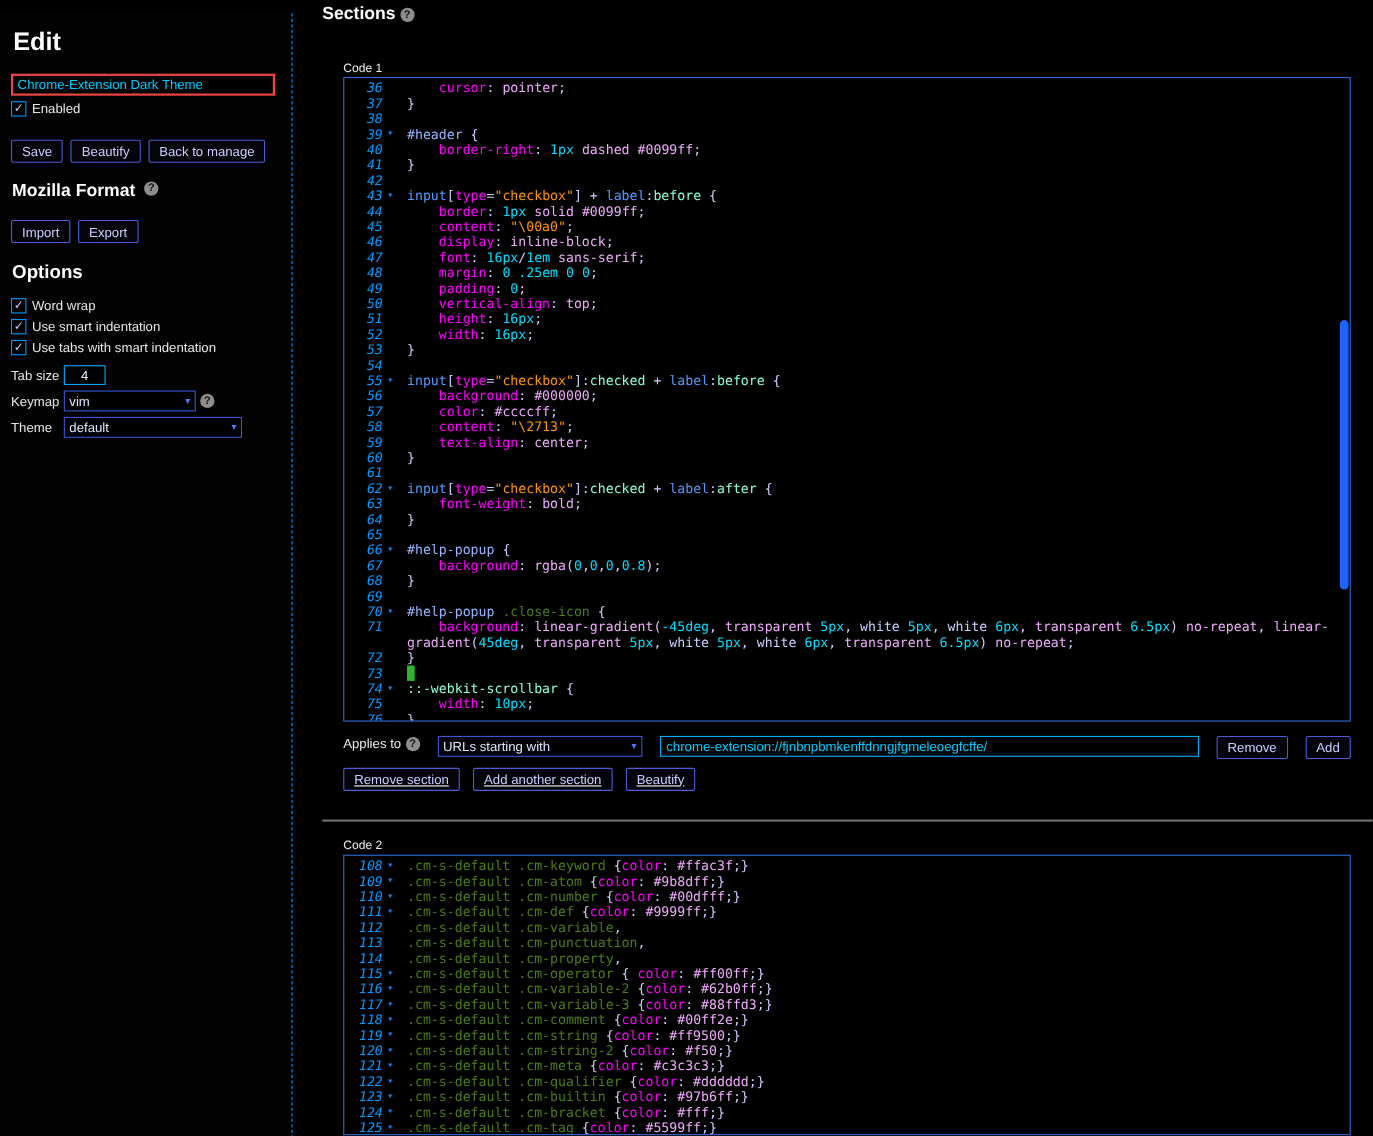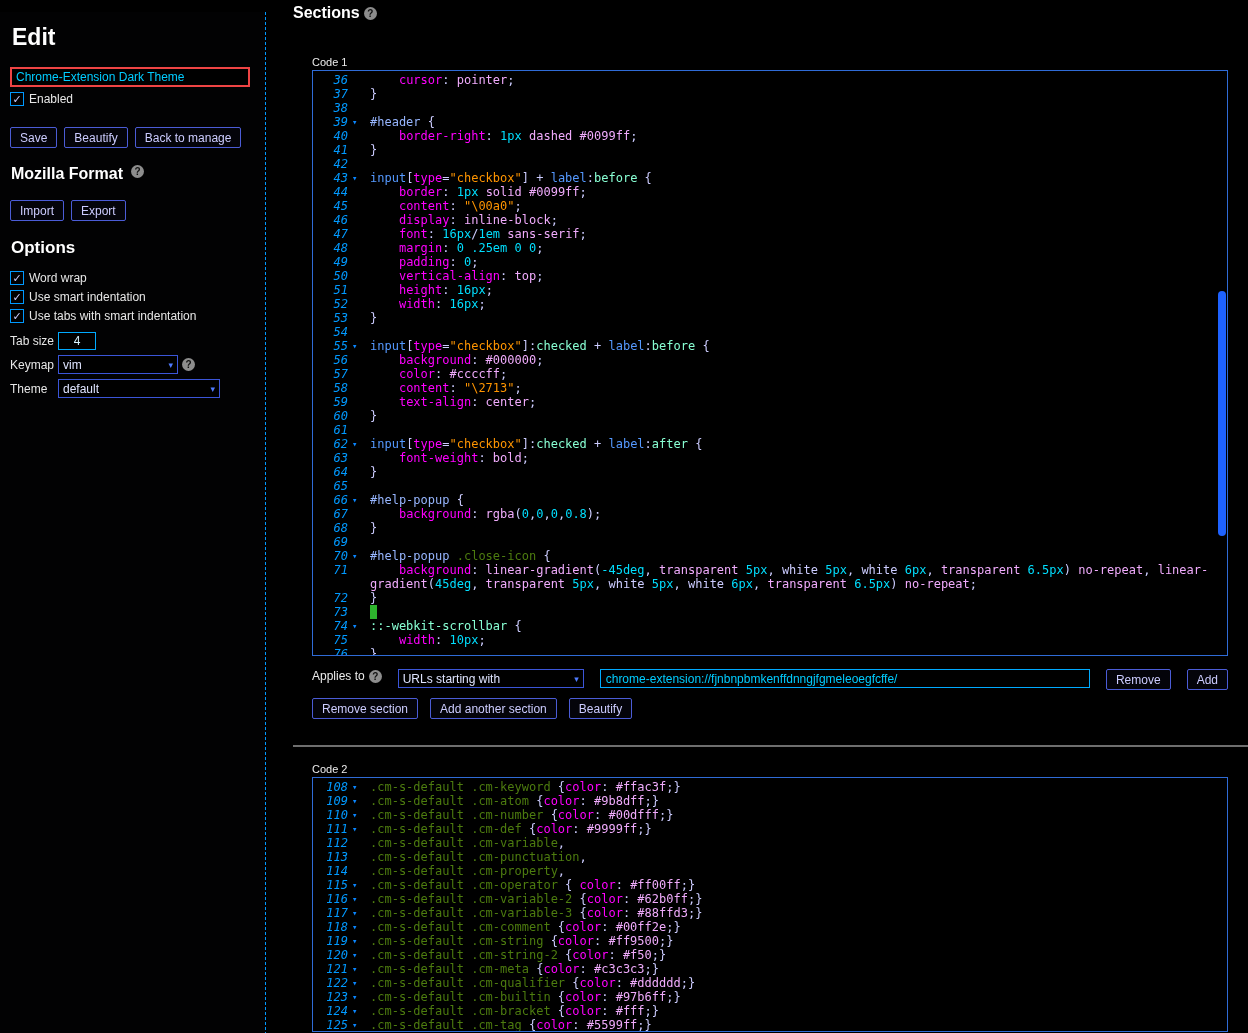--- a/index.html
+++ b/index.html
@@ -95,21 +95,21 @@
     background:#1e62ff; border-radius:4px;
   }
   .applies-row { display:flex; align-items:flex-start; gap:16px; margin:13px 0 0 19px; width:916px; font-size:12px; }
   .applies-label { display:flex; align-items:center; color:#eaeaea; white-space:nowrap; }
   #applies-select { width:186px; flex:0 0 186px; }
   .url-input {
     flex:1; height:19px; background:#000; border:1px solid #00aaff;
     color:#00ccff; font-size:12px; padding:1px 5px;
     font-family:"Liberation Sans","DejaVu Sans",sans-serif;
   }
-  .section-btn-row { display:flex; gap:12px; margin:8px 0 16px 19px; }
+  .section-btn-row { display:flex; gap:12px; margin:8px 0 16px 19px;text-decoration:underline; }
   .hr-div { height:2px; background:#6e6e6e; border:none; margin:26px -20px 16px 0; }
 </style>
 </head>
 <body>
 
 <div id="sidebar">
   <div class="edit-title">Edit</div>
 
   <input class="name-input" type="text" value="Chrome-Extension Dark Theme" style="">
 

